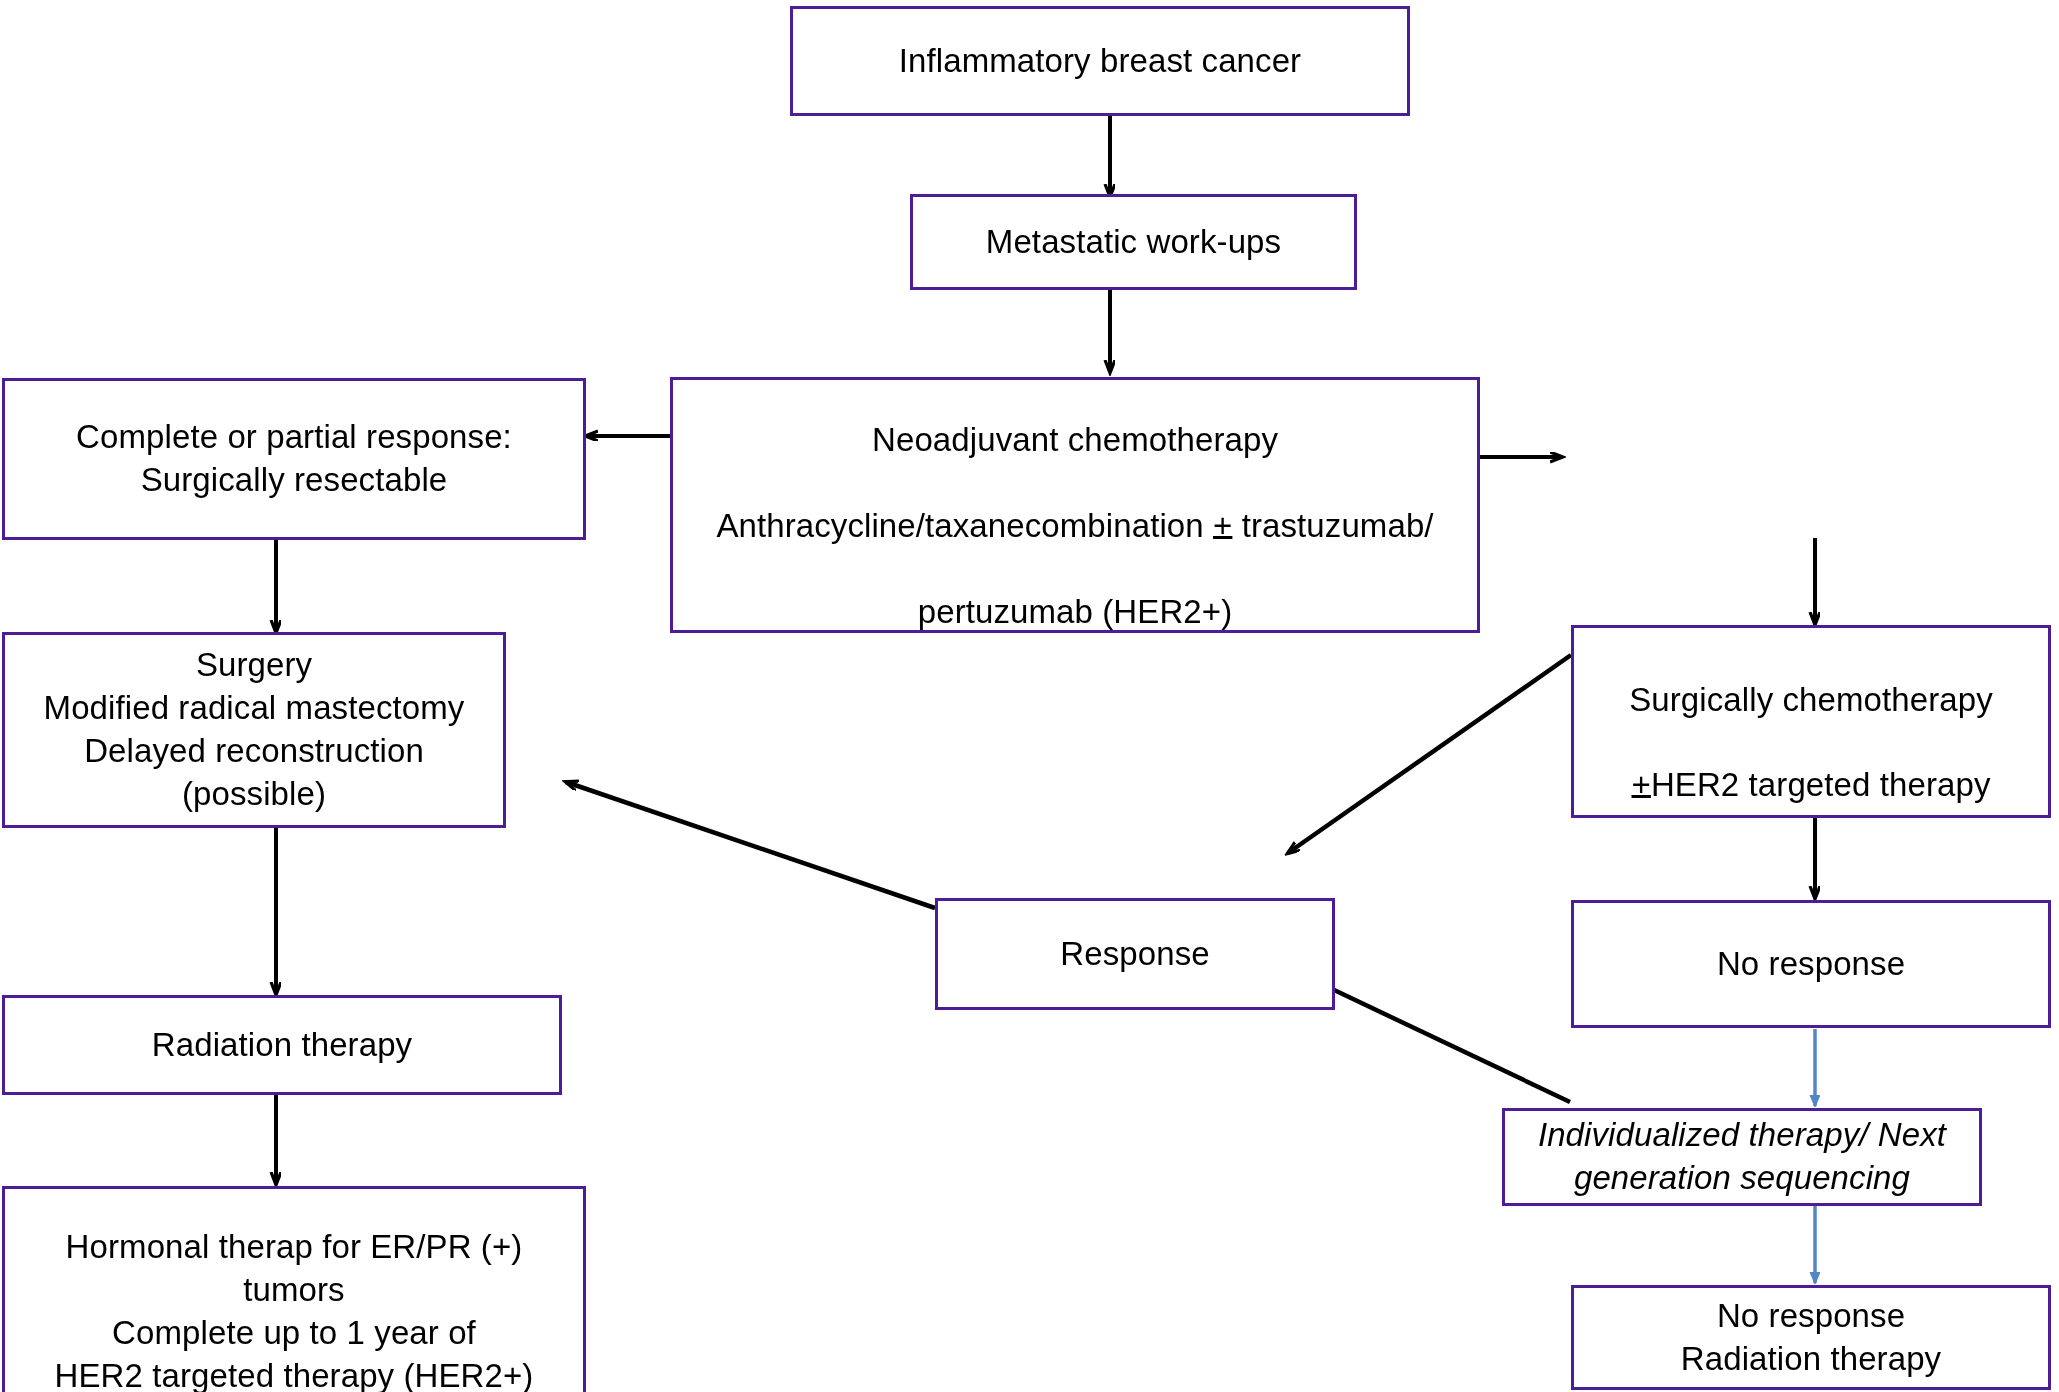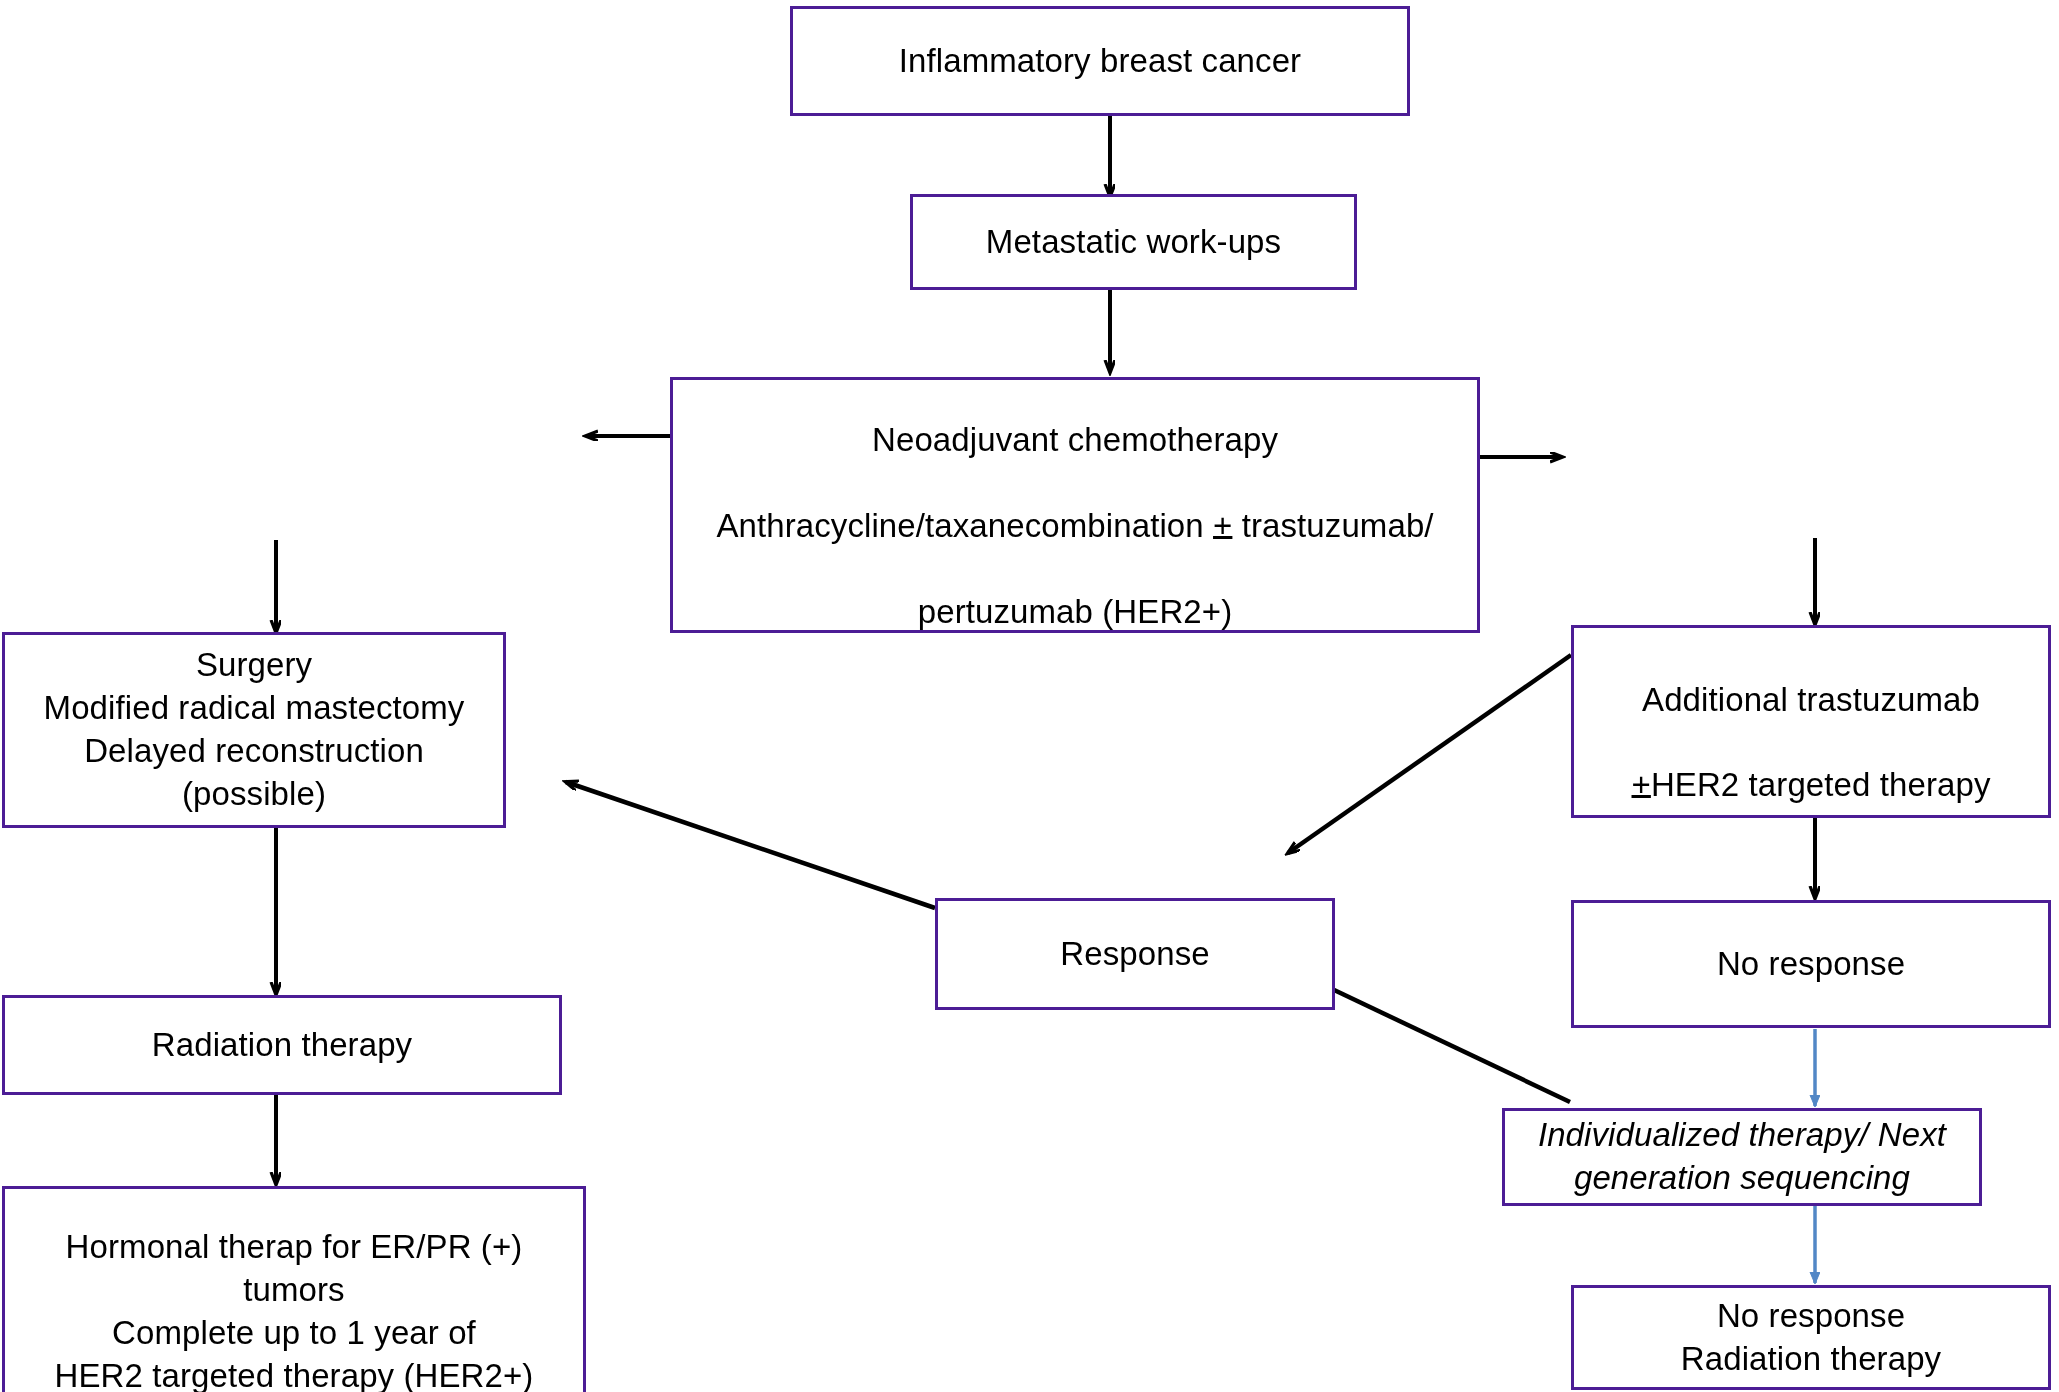--- a/index.html
+++ b/index.html
@@ -104,20 +104,24 @@
   </div>
 
   <div class="node" style="left:670px; top:377px; width:810px; height:256px;">
     <div class="lines">
       <span>Neoadjuvant chemotherapy</span><br>
       <span>Anthracycline/taxanecombination </span><span class="pm">+</span><span> trastuzumab/</span><br>
       <span>pertuzumab (HER2+)</span>
     </div>
   </div>
 
+  <div class="node" style="left:2px; top:378px; width:584px; height:162px;">
+    <div class="lines">Complete or partial response:
+Surgically resectable</div>
+  </div>
 
   <div class="node" style="left:2px; top:632px; width:504px; height:196px;">
     <div class="lines">Surgery
 Modified radical mastectomy
 Delayed reconstruction (possible)</div>
   </div>
 
   <div class="node" style="left:2px; top:995px; width:560px; height:100px;">
     <div class="lines">Radiation therapy</div>
   </div>
@@ -128,21 +132,21 @@
 HER2 targeted therapy (HER2+)</div>
   </div>
 
   <div class="node" style="left:935px; top:855px; width:400px; height:112px;margin-top:43px;">
     <div class="lines">Response</div>
   </div>
 
 
   <div class="node" style="left:1571px; top:625px; width:480px; height:193px;">
     <div class="lines">
-      <span>Additional trastuzumab</span><br>
+      <span>Surgically chemotherapy</span><br>
       <span class="pm">+</span><span>HER2 targeted therapy</span>
     </div>
   </div>
 
   <div class="node" style="left:1571px; top:900px; width:480px; height:128px;">
     <div class="lines">No response</div>
   </div>
 
   <div class="node" style="left:1502px; top:1108px; width:480px; height:98px;font-style:italic;">
     <div class="lines">Individualized therapy/ Next

